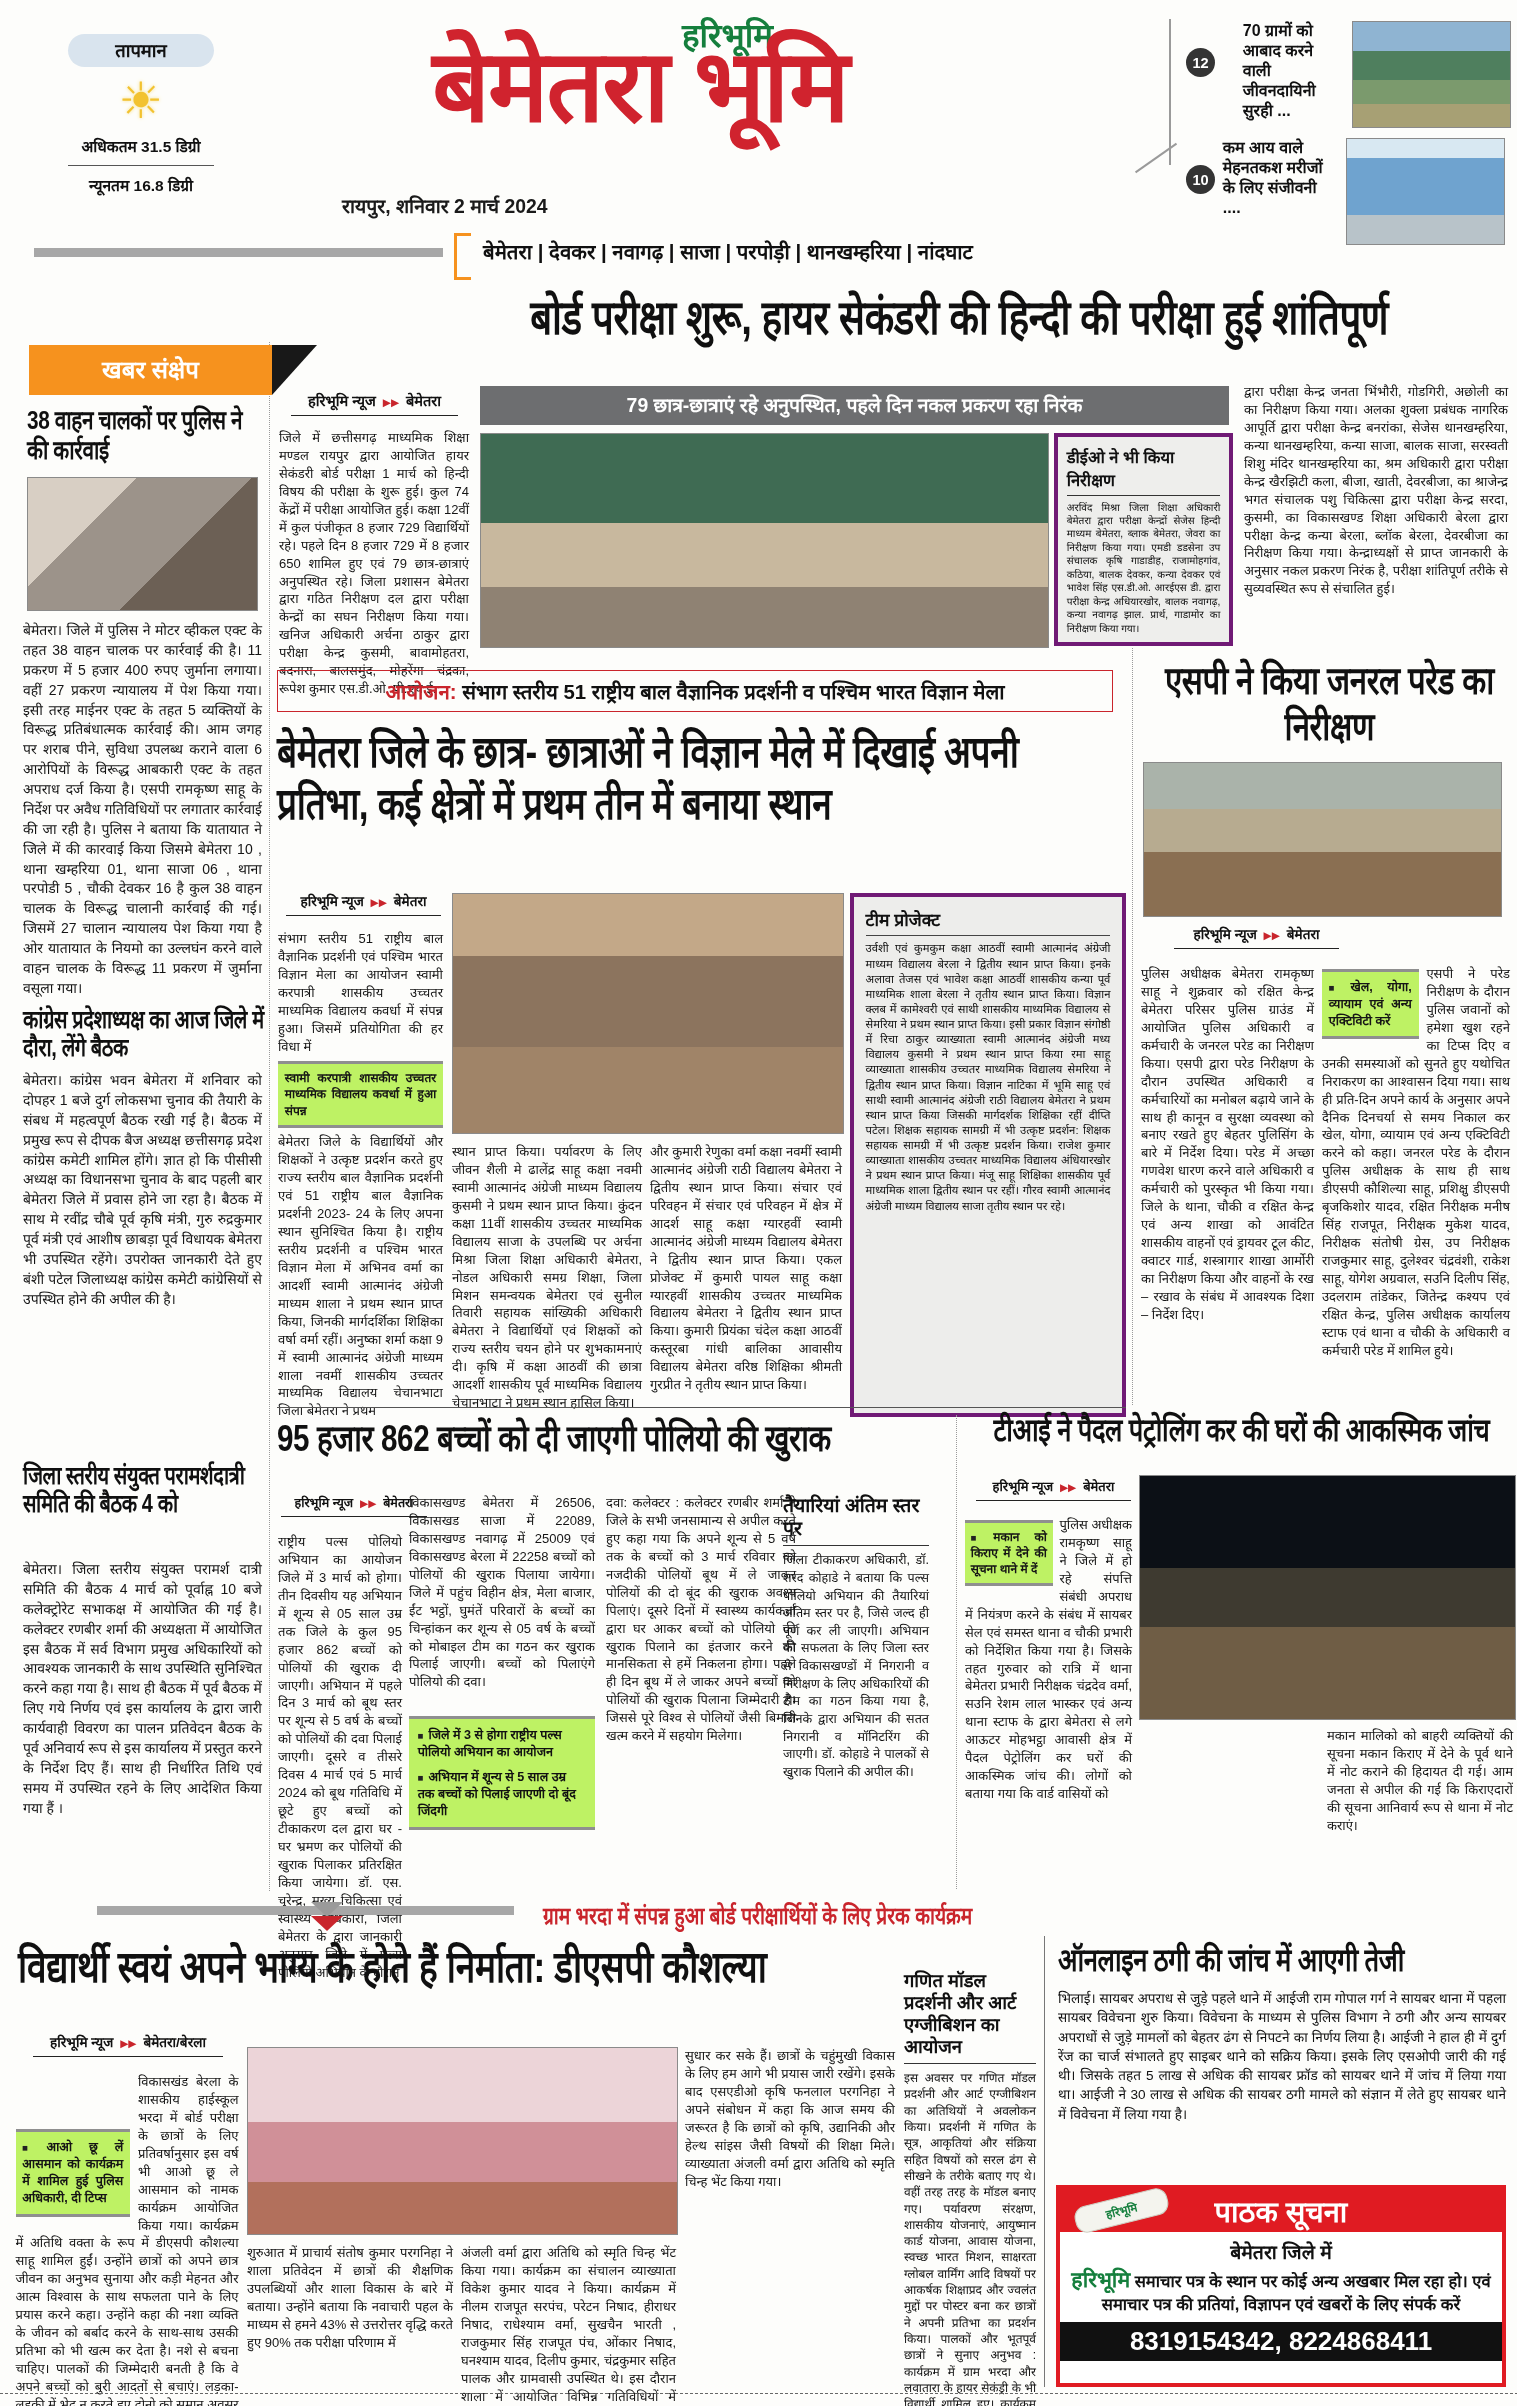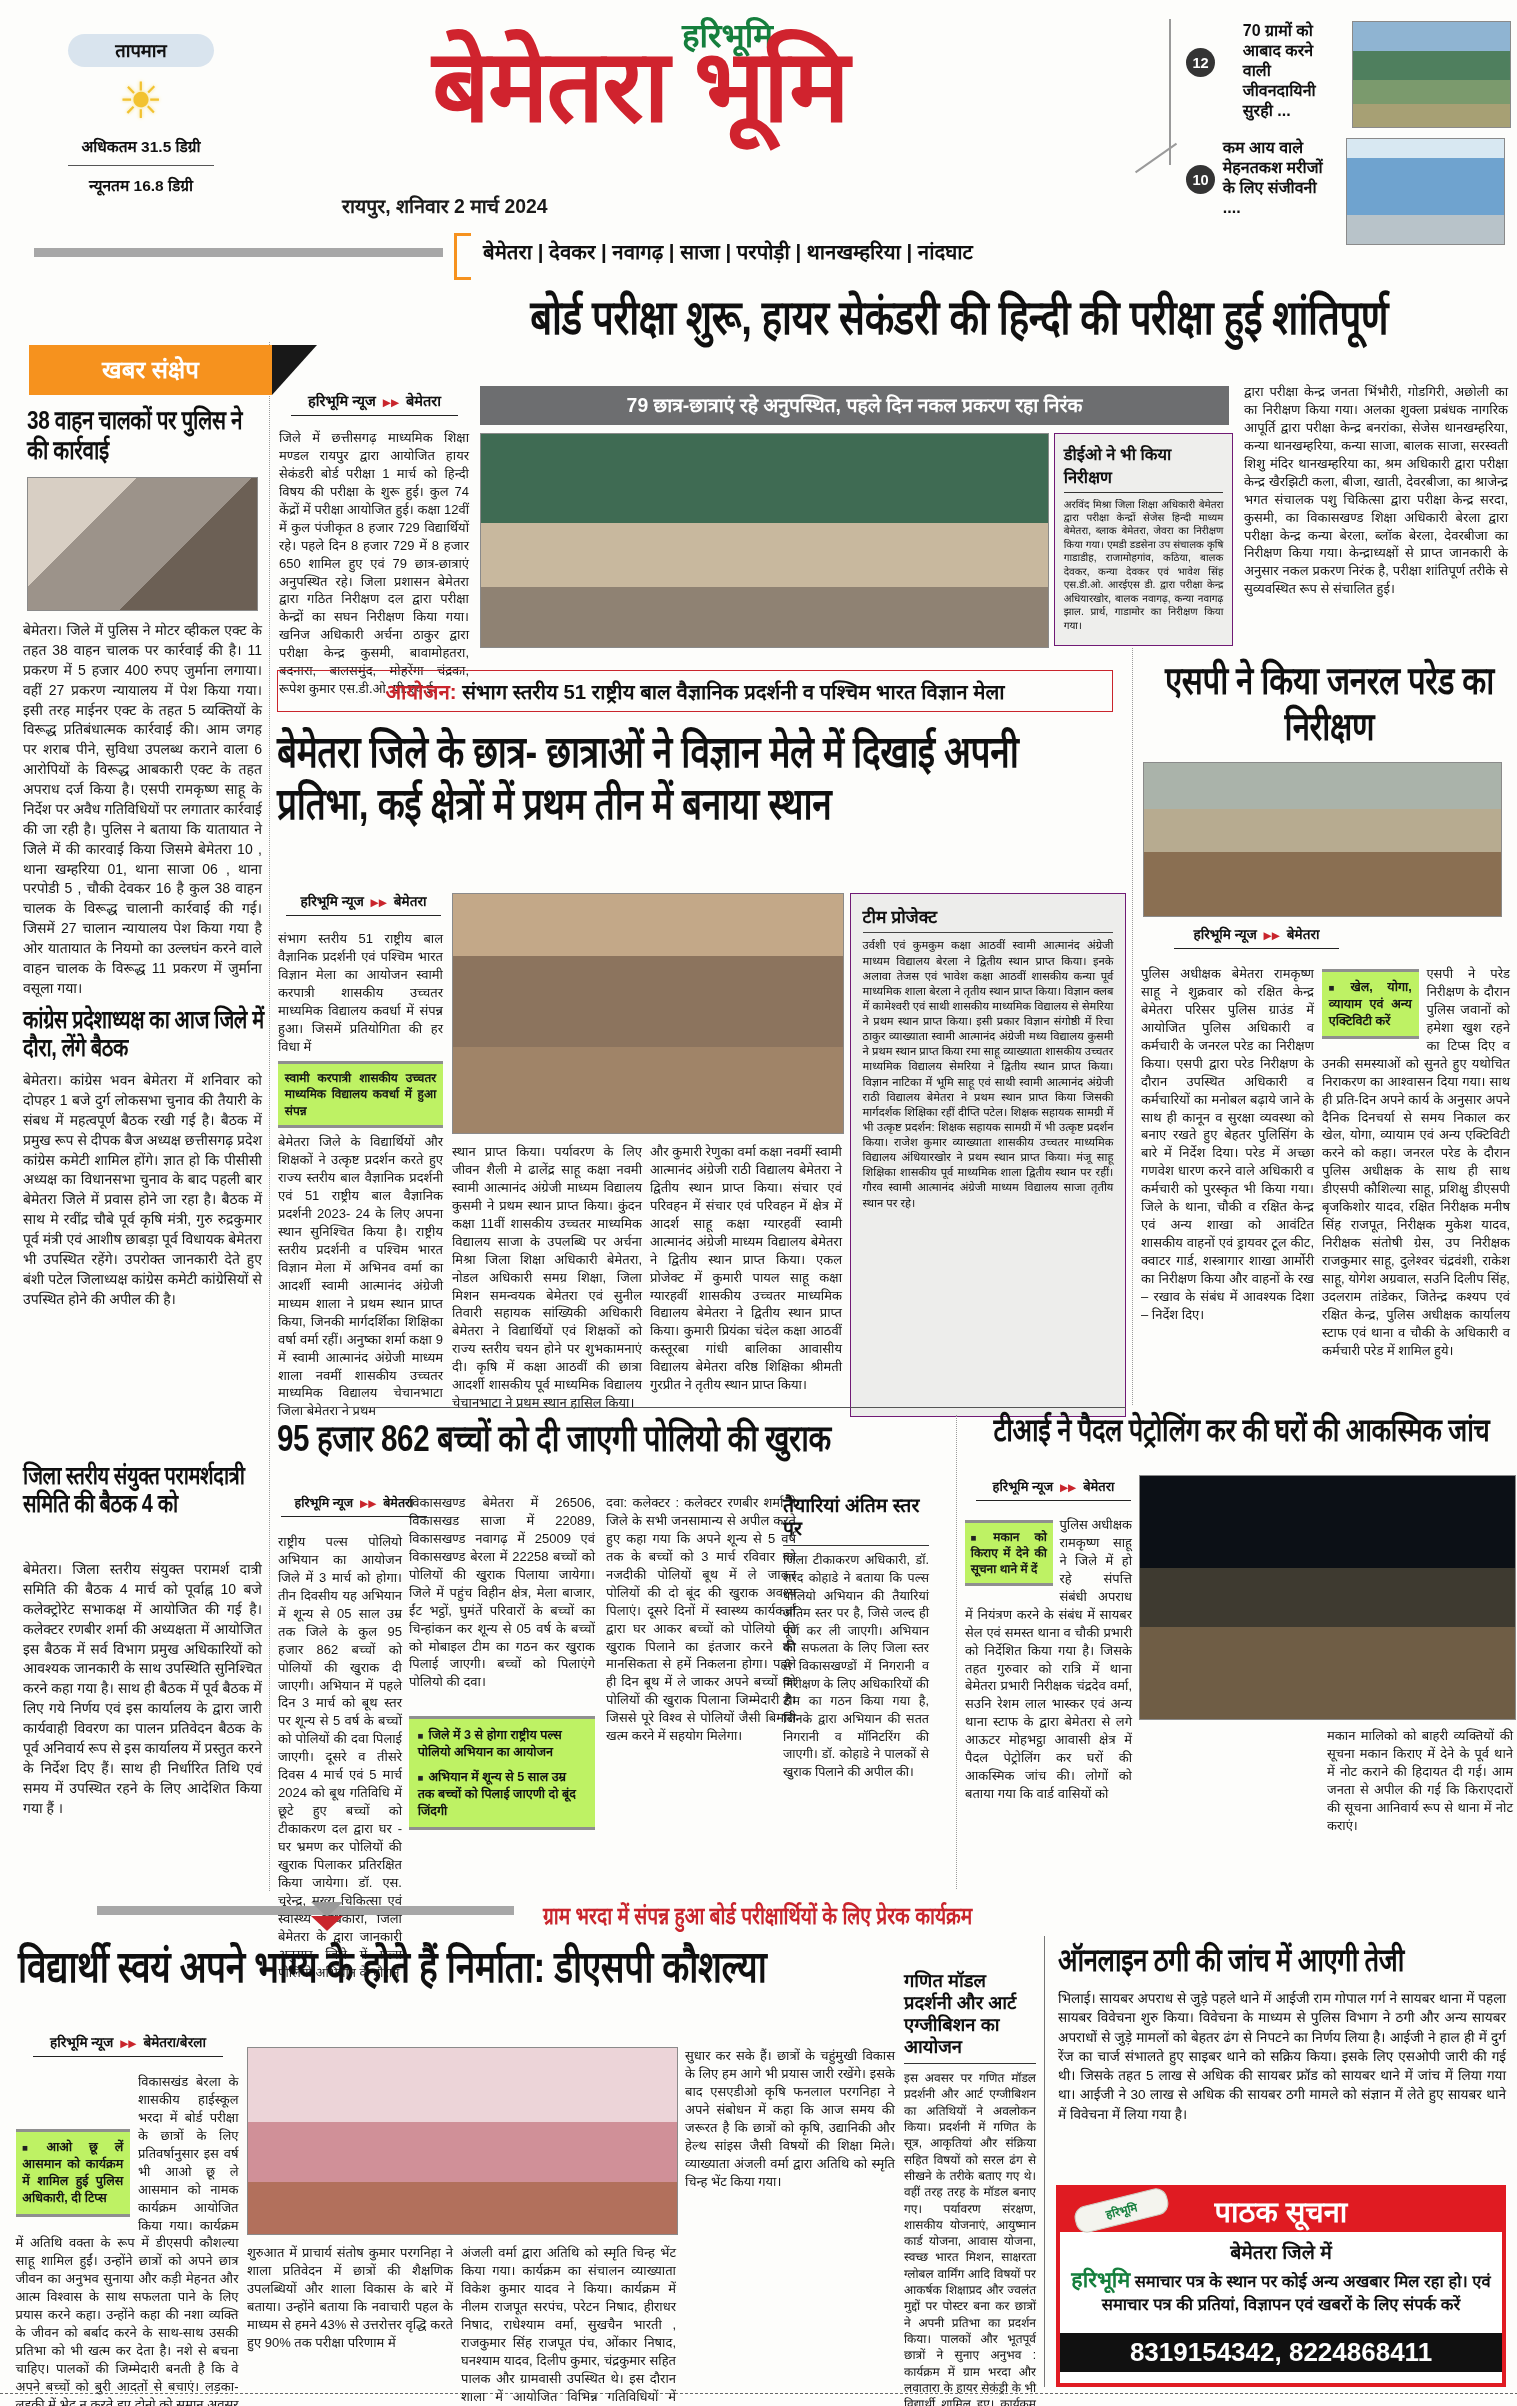--- a/index.html
+++ b/index.html
@@ -11,21 +11,21 @@
   .hl{font-weight:800;color:#101010;letter-spacing:-0.5px;}
   .cond{transform:scaleX(.8);transform-origin:0 0;}
   .center{text-align:center;}
   .byline{display:flex;justify-content:center;align-items:baseline;gap:6.8px;font-weight:700;
           font-size:14.6px;border-bottom:1.9px solid #222;padding-bottom:4.9px;}
   .byline .fwd{color:#c9252c;font-size:10.7px;}
   .photo{border:1px solid #8a8a8a;}
   .pq{background:#bef264;border-top:3.9px solid #8f8f8f;border-bottom:3.9px solid #8f8f8f;
       font-weight:700;font-size:13.6px;line-height:1.35;padding:7.8px 8.7px;}
   .pq .bu{color:#222;font-size:9.7px;margin-right:4.9px;}
-  .graybox{background:#ededeb;border:1px solid #701a75;}
+  .graybox{background:#ededeb;border:4px solid #701a75;}
   .strap{background:#6d6e70;color:#fff;font-weight:700;font-size:19.4px;line-height:39px;text-align:center;}
   .vsep{border-left:1.9px dotted #9a9a9a;width:0;}
   .hsep{border-top:1px solid #555;height:0;}
   .kicker-red{color:#c9252c;font-weight:800;}
   .badge-num{width:29px;height:29px;border-radius:50%;background:#343434;color:#fff;font-weight:700;
              font-size:14.6px;display:flex;align-items:center;justify-content:center;}
   .subhead{font-weight:800;font-size:18.4px;line-height:1.2;color:#101010;}
 </style>
 </head>
 <body>
@@ -223,19 +223,19 @@
   <div class="abs" style="left:1056px;top:2185px;width:450px;height:202px;border:4.9px solid #e01b22;background:#fff;box-sizing:border-box;">
     <div style="background:#e01b22;height:43px;display:flex;align-items:center;justify-content:center;position:relative;">
       <div style="position:absolute;left:13.6px;top:7.8px;width:93px;height:25px;background:#f4f4ee;border:1px solid #cfcfc4;border-radius:11.6px;transform:rotate(-14deg);display:flex;align-items:center;justify-content:center;color:#157f3d;font-weight:800;font-size:11.6px;">हरिभूमि</div>
       <div style="color:#fff;font-weight:800;font-size:29px;">पाठक सूचना</div>
     </div>
     <div class="center" style="font-weight:800;font-size:19.4px;margin-top:5.8px;">बेमेतरा जिले में</div>
     <div class="center" style="font-weight:800;font-size:16.5px;line-height:1.3;padding:1.9px 9.7px;">
       <span style="color:#157f3d;font-size:21.3px;">हरिभूमि</span>
       <span>समाचार पत्र के स्थान पर कोई अन्य अखबार मिल रहा हो। एवं समाचार पत्र की प्रतियां, विज्ञापन एवं खबरों के लिए संपर्क करें</span>
     </div>
-    <div class="center" style="background:#111;color:#fff;font-weight:800;font-size:26px;line-height:39px;margin-top:15px;">8319154342, 8224868411</div>
+    <div class="center" style="background:#111;color:#fff;font-weight:800;font-size:26px;line-height:39px;margin-top:4px;">8319154342, 8224868411</div>
   </div>
 
   <div class="abs" style="left:0;top:2393px;width:1518px;border-top:1.9px dashed #666;"></div>
 
 </div>
 
 
 </body></html>

